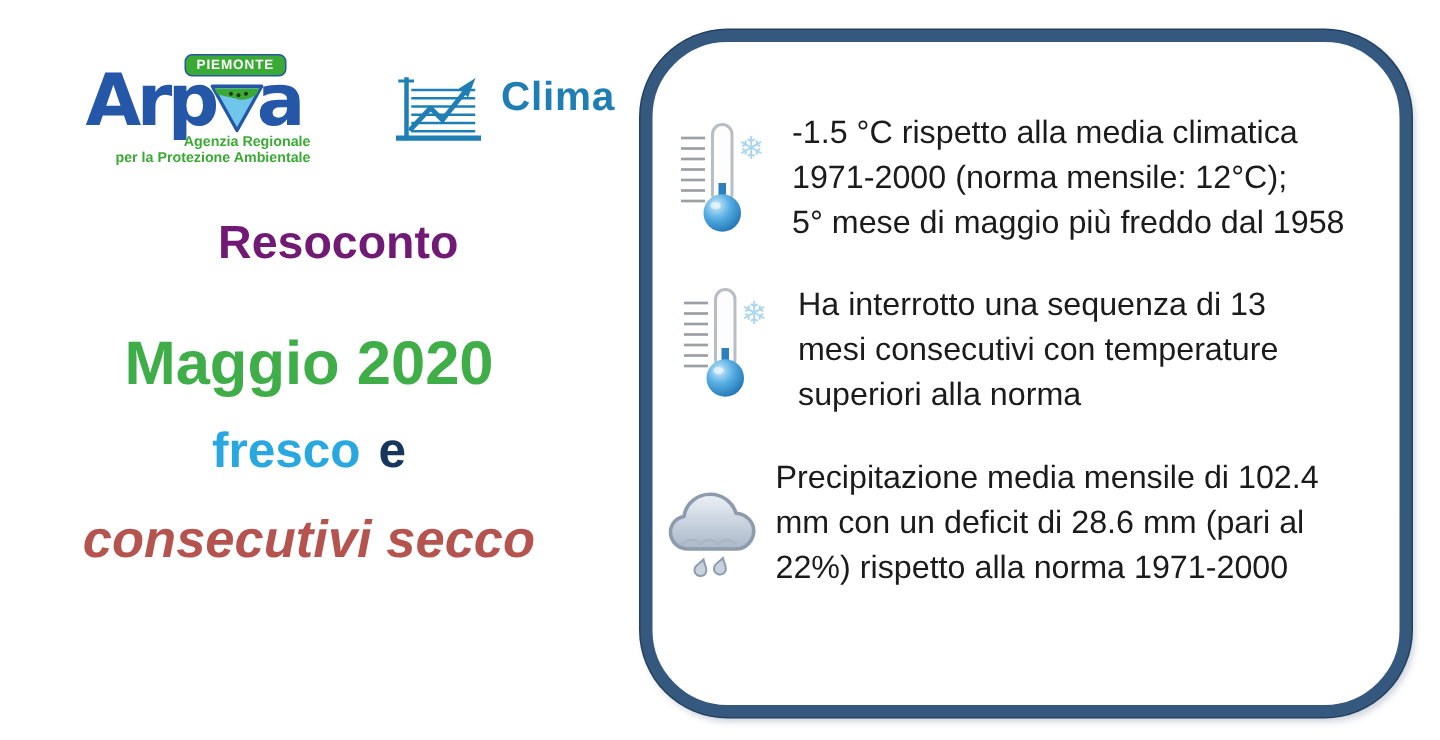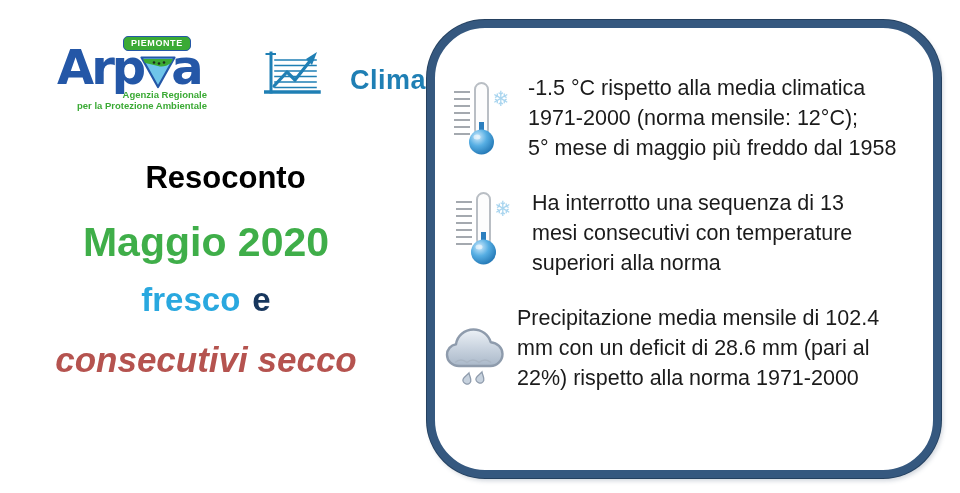--- a/index.html
+++ b/index.html
@@ -24,26 +24,26 @@
   }
   .arpa-word {
     display: flex; align-items: flex-end; margin-top: 9px;
     color: #2457A7; font-weight: bold; font-size: 48px; line-height: 44px;
     letter-spacing: -3px; font-family: "DejaVu Sans", sans-serif;
   }
   .arpa-tri { margin: 1px -5px 0 -3px; position: relative; z-index: 2; }
   .arpa-sub { color: #3BAA35; font-weight: bold; font-size: 9.5px; line-height: 1.2; text-align: right; width: 150px; }
 
   
-  .clima-logo { position: absolute; left: 264px; top: 49px; display: flex; align-items: flex-end; gap: 16px; }
+  .clima-logo { position: absolute; left: 264px; top: 49px; display: flex; align-items: flex-start; }
   .clima-label { color: #1F7FB4; font-weight: bold; font-size: 27px; margin-left: 13px; letter-spacing: 0.5px; }
 
   
   .headline-line { position: absolute; left: 0; width: 412px; text-align: center; }
-  .hl-resoconto { top: 160px; font-size: 31px; font-weight: bold; color: #000000; padding-left: 39px; }
+  .hl-resoconto { top: 144px; font-size: 31px; font-weight: bold; color: #701a75; padding-left: 39px; }
   .hl-maggio    { top: 219px; font-size: 41px; font-weight: bold; color: #3FAE49; }
   .hl-fresco-e  { top: 281px; font-size: 33px; font-weight: bold; }
   .hl-fresco-e .w1 { color: #29A8DF; margin-right: 12px; }
   .hl-fresco-e .w2 { color: #17365D; }
   .hl-secco     { top: 340px; font-size: 35px; font-weight: bold; font-style: italic; color: #B5534F; }
 
   
   .info-panel {
     position: absolute; left: 427px; top: 20px; width: 514px; height: 458px;
     border: 8px solid #35587F; border-radius: 58px; background: #fff;

